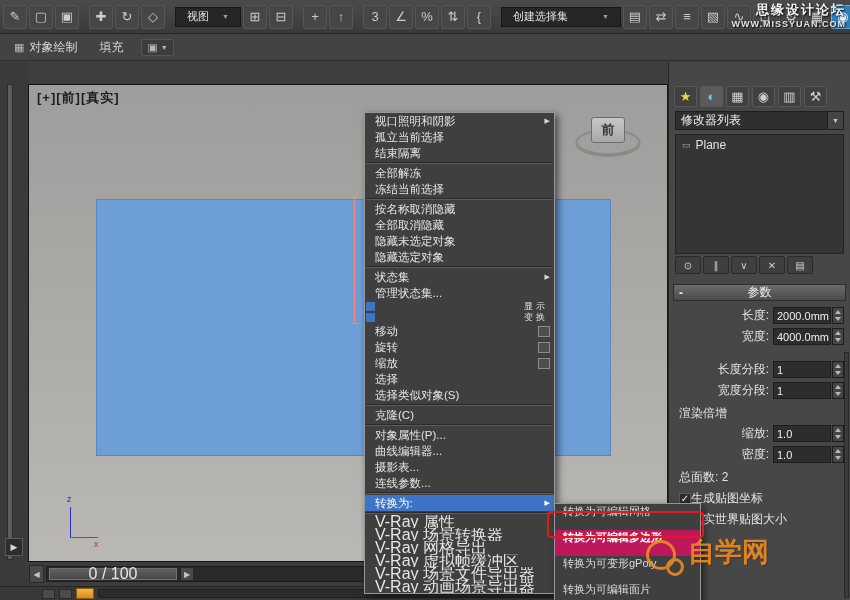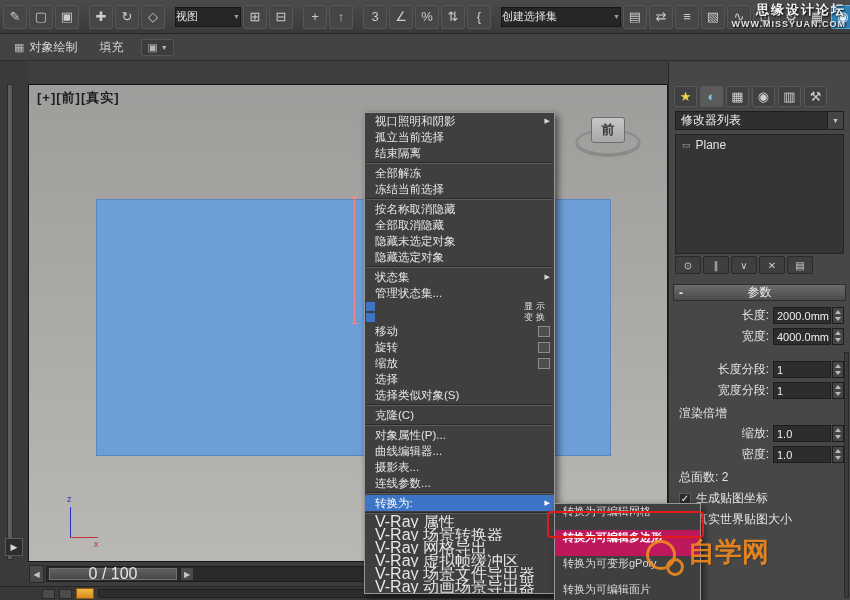--- a/index.html
+++ b/index.html
@@ -10,21 +10,21 @@
     -webkit-font-smoothing:antialiased;
   }
   
   .toolbar { position:absolute; left:0; top:0; width:850px; height:34px;
     background:linear-gradient(#4b4b4b,#3a3a3a); border-bottom:1px solid #282828;
     display:flex; align-items:center; gap:2px; padding:0 3px; z-index:5; }
   .tb-icon { width:24px; height:24px; flex:0 0 auto; display:flex; align-items:center; justify-content:center;
     font-size:13px; color:#cbcbcb; background:#464646; border:1px solid #565656; border-radius:2px; }
   .tb-icon.blue { background:#2e7fb5; border-color:#66aede; color:#eaf6ff; }
   .tb-dd { height:20px; background:#262626; border:1px solid #171717; display:flex; align-items:center;
-    font-size:11px; color:#e3e3e3; padding:0 0; flex:0 0 auto; }
+    font-size:11px; color:#e3e3e3; padding:0 11px; flex:0 0 auto; }
   .tb-dd .caret { margin-left:auto; padding-left:6px; font-size:7px; color:#9f9f9f; }
   .tb-gap { width:6px; flex:0 0 auto; }
   
   .ribbon { position:absolute; left:0; top:35px; width:850px; height:26px;
     background:#434343; border-bottom:1px solid #2d2d2d; display:flex; align-items:center;
     gap:14px; padding-left:10px; font-size:12px; color:#d8d8d8; z-index:5; }
   .ribbon-tab { display:flex; align-items:center; gap:5px; padding:2px 4px; }
   .ribbon-tab .tab-ico { font-size:11px; color:#b5b5b5; }
   .ribbon-opt { display:flex; align-items:center; gap:3px; font-size:11px; color:#b5b5b5;
     border:1px solid #555; background:#3c3c3c; padding:1px 5px; border-radius:2px; }
@@ -102,21 +102,21 @@
   .param-row { display:flex; align-items:center; height:19px; margin:2px 6px 2px 2px; }
   .param-label { flex:1; text-align:right; padding-right:4px; color:#e4e4e4; font-size:12px; }
   .pf { display:flex; flex:0 0 auto; }
   .pfv { width:58px; height:17px; background:#2d2d2d; border:1px solid #1d1d1d; color:#efefef;
     font-size:11px; line-height:16px; padding:0 3px; }
   .spin { width:12px; height:17px; margin-left:1px; background:#454545; border:1px solid #1d1d1d;
     display:flex; flex-direction:column; align-items:center; justify-content:space-evenly; }
   .spin .up { width:0; height:0; border-left:3px solid transparent; border-right:3px solid transparent; border-bottom:4px solid #b8b8b8; }
   .spin .dn { width:0; height:0; border-left:3px solid transparent; border-right:3px solid transparent; border-top:4px solid #b8b8b8; }
   .cp-sub { margin:5px 0 1px 10px; color:#e0e0e0; }
-  .chk { display:flex; align-items:center; gap:5px; margin:4px 10px; color:#e4e4e4; }
+  .chk { display:flex; align-items:center; margin:4px 10px; color:#e4e4e4; }
   .chk .box { width:12px; height:12px; background:#2c2c2c; border:1px solid #5b5b5b;
     display:flex; align-items:center; justify-content:center; font-size:10px; color:#fff; }
   .cp-scroll { position:absolute; right:1px; top:290px; width:5px; height:246px; background:#3b3b3b; border:1px solid #2a2a2a; }
   
   .menu { position:absolute; left:364px; top:112px; width:191px; background:#3f3f3f;
     border:1px solid #979797; box-shadow:3px 3px 7px rgba(0,0,0,.55); z-index:50; font-size:11.5px; }
   .mi { position:relative; height:16px; line-height:16px; padding:0 16px 0 10px; color:#e6e6e6;
     white-space:nowrap; overflow:hidden; }
   .mi.sm { height:13px; line-height:13px; font-size:16px; }
   .mi.hl { background:#3d74c6; color:#fff; }

